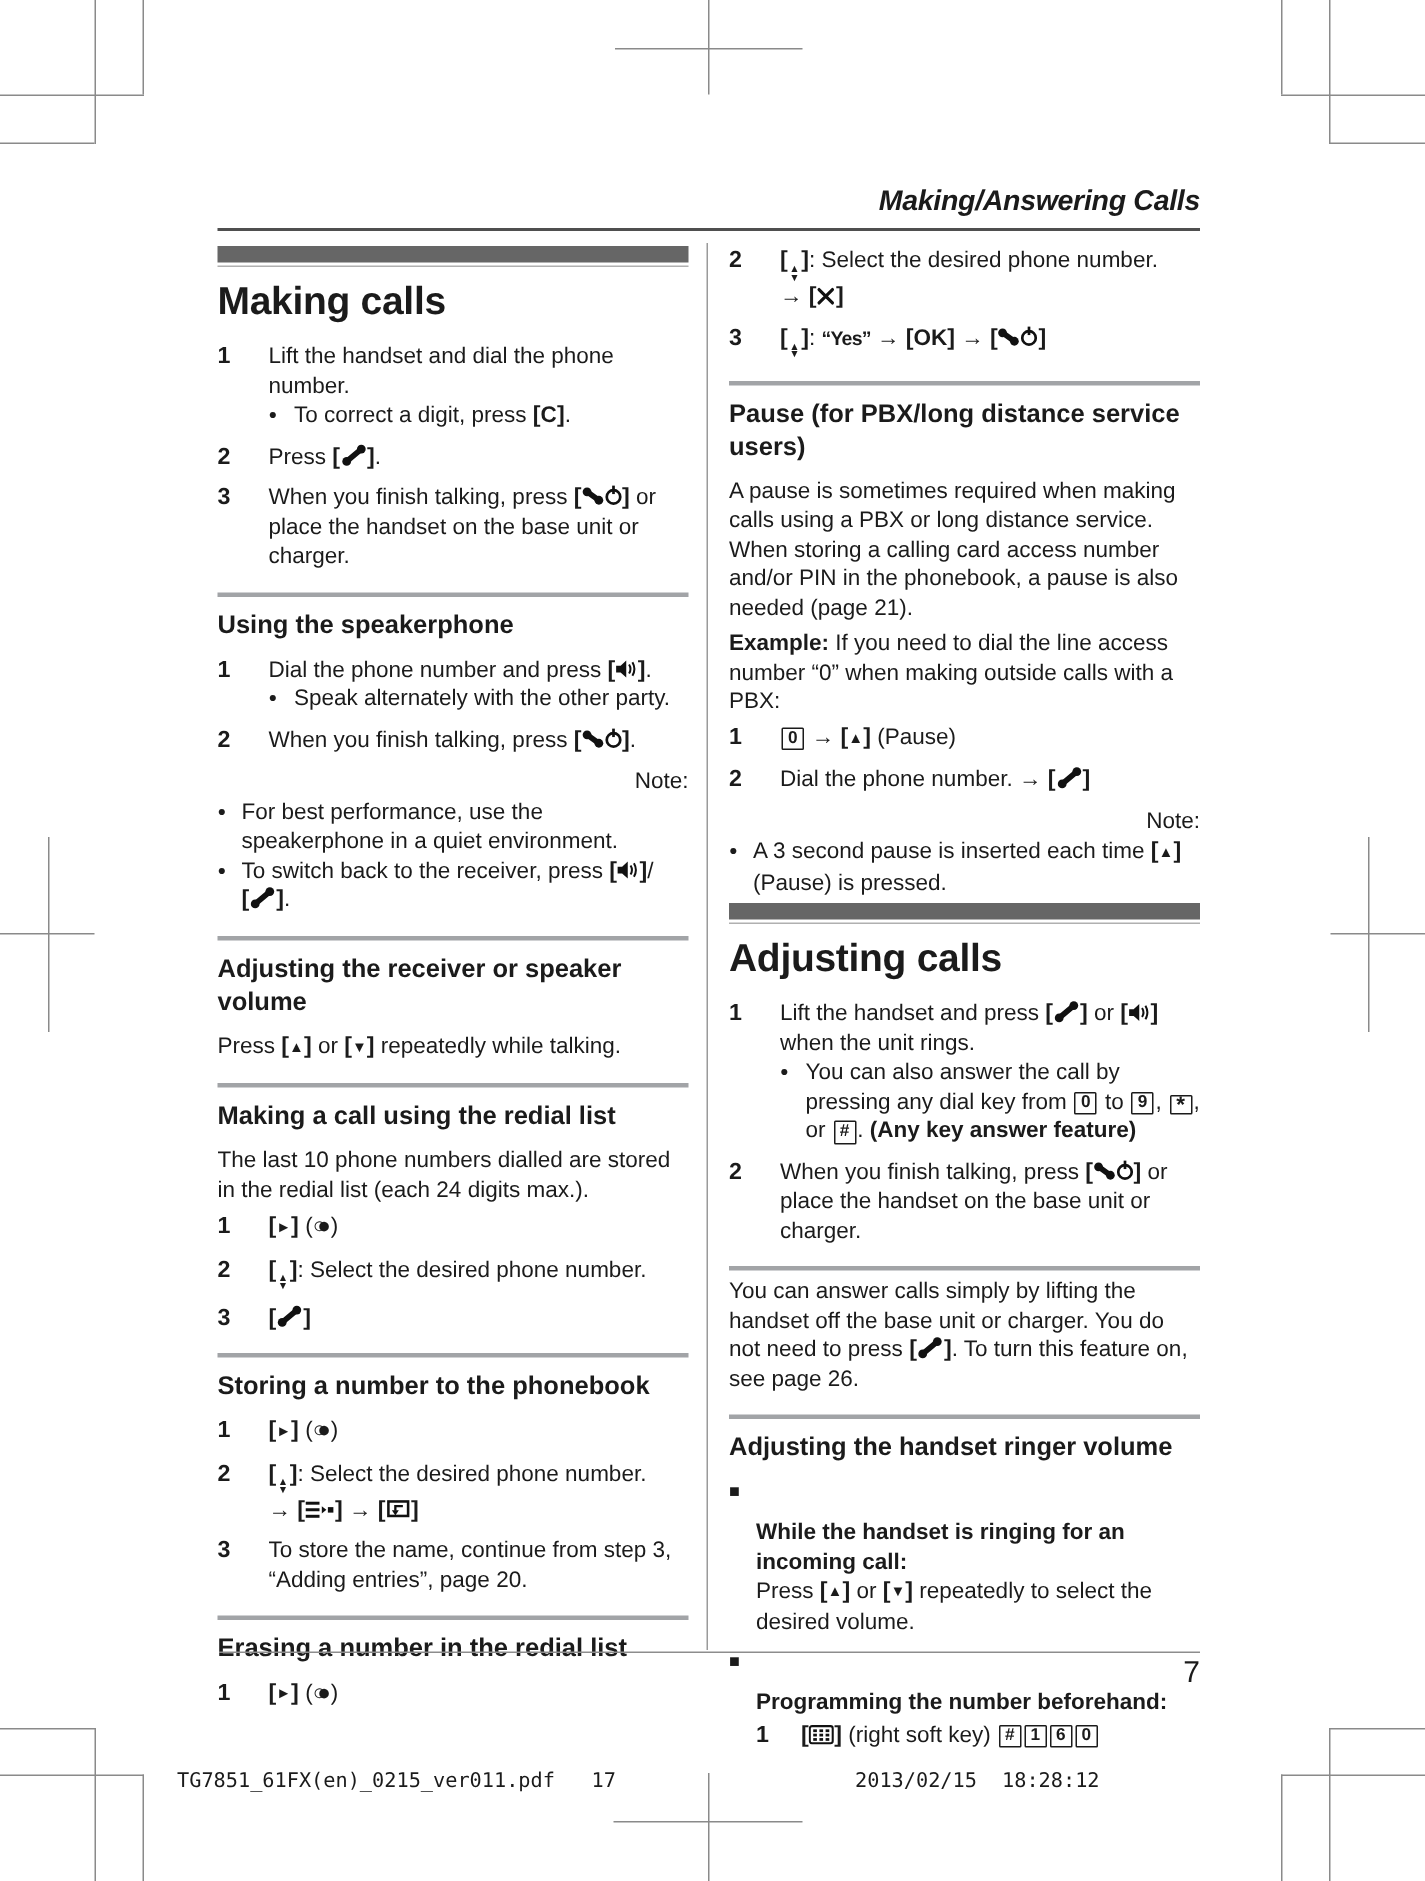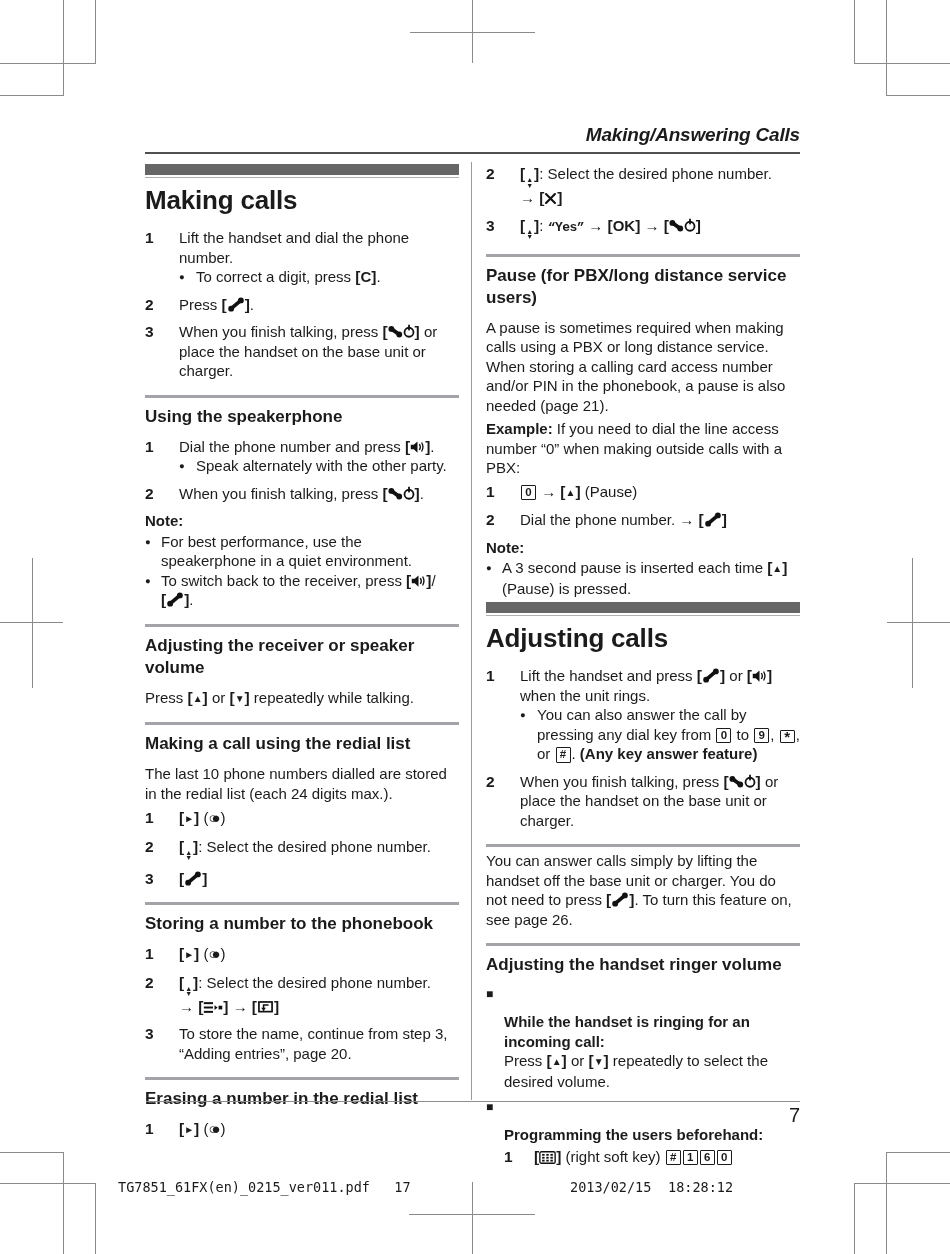--- a/index.html
+++ b/index.html
@@ -19,39 +19,39 @@
   h1{font-size:26px;line-height:30px;font-weight:bold;margin:10px 0 13px;letter-spacing:-0.2px;}
   .rule{height:3px;background:#a2a4a7;margin:14px 0 0;}
   h2{font-size:17px;line-height:22px;font-weight:bold;margin:8px 0 9px;}
   .para{margin:4px 0 2px;}
   .step{display:flex;margin:0 0 8px;}
   .sn{flex:0 0 34px;font-weight:bold;font-size:15.5px;}
   .st{flex:1;min-width:0;}
   .sb{display:flex;}
   .dot{flex:0 0 17px;font-size:9.5px;line-height:19.5px;}
   .dot::before{content:"●";}
-  .note-label{font-weight:bold;margin:1px 0 1px;}
+  .note-label{font-weight:normal;margin:1px 0 1px;text-align:right;}
   .nb{display:flex;}
   .nb .dot{flex:0 0 16px;}
   .sqitem{display:flex;margin:0 0 7px;}
   .sq{flex:0 0 18px;font-size:12px;line-height:19.5px;}
   .sq::before{content:"■";}
   .ihead{font-weight:bold;margin-top:27px;}
   .substep{margin-top:2px;}
   .substep .sn{flex:0 0 30px;}
   
   .kb{font-weight:800;font-size:15.5px;}
   .key{white-space:nowrap;}
   .icon{display:inline-block;vertical-align:-2px;line-height:0;}
   .icon svg{display:inline;}
   .tri{font-size:10px;vertical-align:1px;}
   .updown{display:inline-flex;flex-direction:column;align-items:center;font-size:7px;line-height:5.5px;vertical-align:-3px;padding:0 1px;font-weight:bold;}
   .boxkey{display:inline-block;border:1.6px solid #1b1b1b;min-width:8px;text-align:center;padding:0 2.5px;font-size:11.5px;line-height:13.5px;font-weight:bold;vertical-align:1px;border-radius:1px;margin:0 1px;}
   .boxkey.star{font-size:15px;line-height:11px;vertical-align:-2px;}
-  .lcd{font-family:Liberation Mono, monospace;font-weight:bold;font-size:13px;letter-spacing:-0.5px;}
+  .lcd{font-family:Liberation Sans, sans-serif;font-weight:bold;font-size:13px;letter-spacing:-0.5px;}
   .bold{font-weight:bold;}
   .redial{white-space:nowrap;}
   .redial .rc1{letter-spacing:-6px;font-size:15px;}
   .redial .rc2{font-size:15px;}
   
   .foot-rule{position:absolute;left:146px;top:1101px;width:654px;height:1px;background:#8d8d8d;}
   .pageno{position:absolute;top:1104px;right:150px;font-size:20px;}
   .fileinfo{position:absolute;left:118px;top:1179px;font-family:"DejaVu Sans Mono",monospace;font-size:13.5px;white-space:pre;}
   .fdate{position:absolute;left:570px;top:1179px;font-family:"DejaVu Sans Mono",monospace;font-size:13.5px;}
   .ftime{position:absolute;left:668px;top:1179px;font-family:"DejaVu Sans Mono",monospace;font-size:13.5px;}
@@ -317,21 +317,21 @@
   <div class="sqitem">
     <span class="sq"></span>
     <div class="st">
       <div class="ihead">While the handset is ringing for an incoming call:</div>
       <div>Press <span class="key"><span class="kb">[</span><span class="tri">▲</span><span class="kb">]</span></span> or <span class="key"><span class="kb">[</span><span class="tri">▼</span><span class="kb">]</span></span> repeatedly to select the desired volume.</div>
     </div>
   </div>
   <div class="sqitem">
     <span class="sq"></span>
     <div class="st">
-      <div class="ihead">Programming the users beforehand:</div>
+      <div class="ihead">Programming the number beforehand:</div>
       <div class="step substep">
         <span class="sn">1</span>
         <div class="st"><span class="key"><span class="kb">[</span><span class="icon"><svg width="17" height="13" viewBox="0 0 22 17">
                   <rect x="1" y="1" width="20" height="15" rx="2" fill="none" stroke="#111" stroke-width="1.8"></rect>
                   <g fill="#111">
                     <rect x="4" y="3.8" width="3.2" height="2.4"></rect>
                     <rect x="9.4" y="3.8" width="3.2" height="2.4"></rect>
                     <rect x="14.8" y="3.8" width="3.2" height="2.4"></rect>
                     <rect x="4" y="7.6" width="3.2" height="2.4"></rect>
                     <rect x="9.4" y="7.6" width="3.2" height="2.4"></rect>

